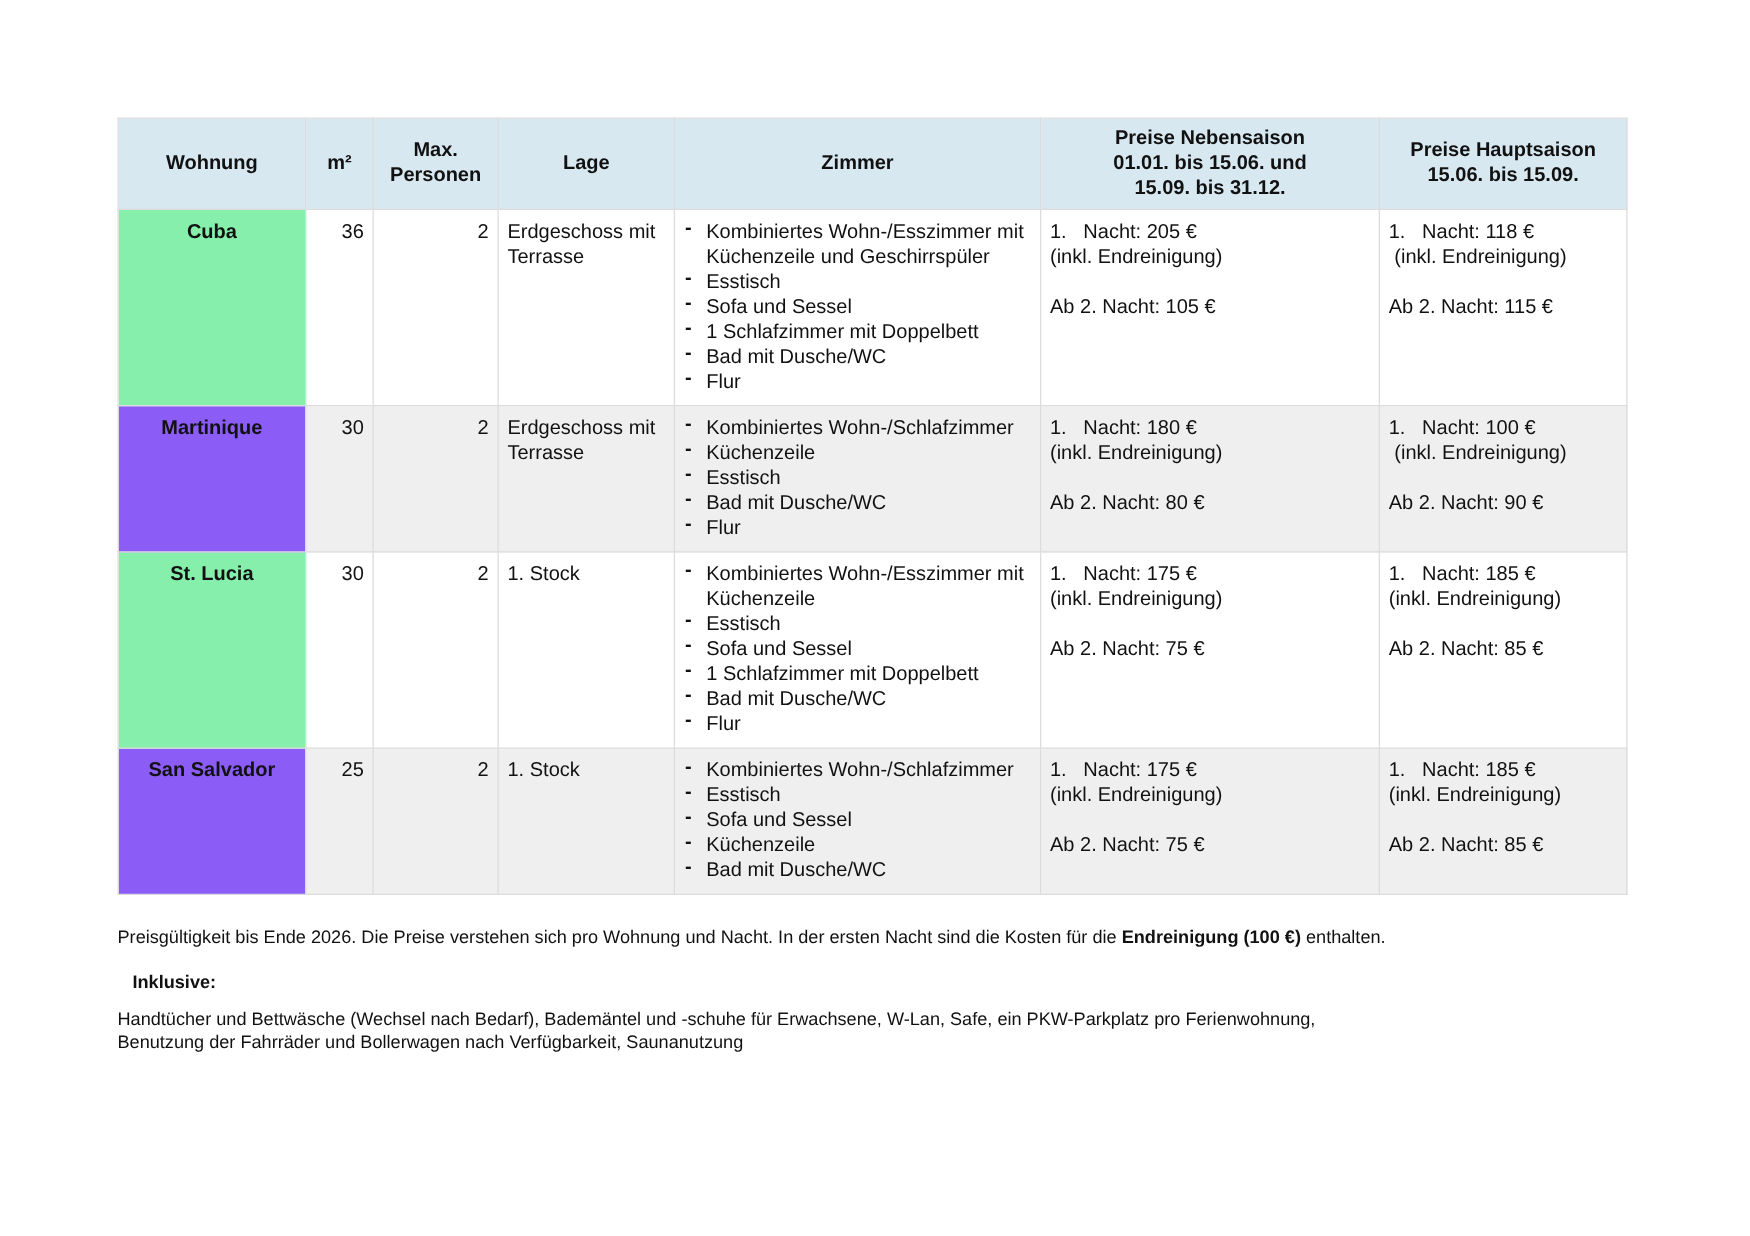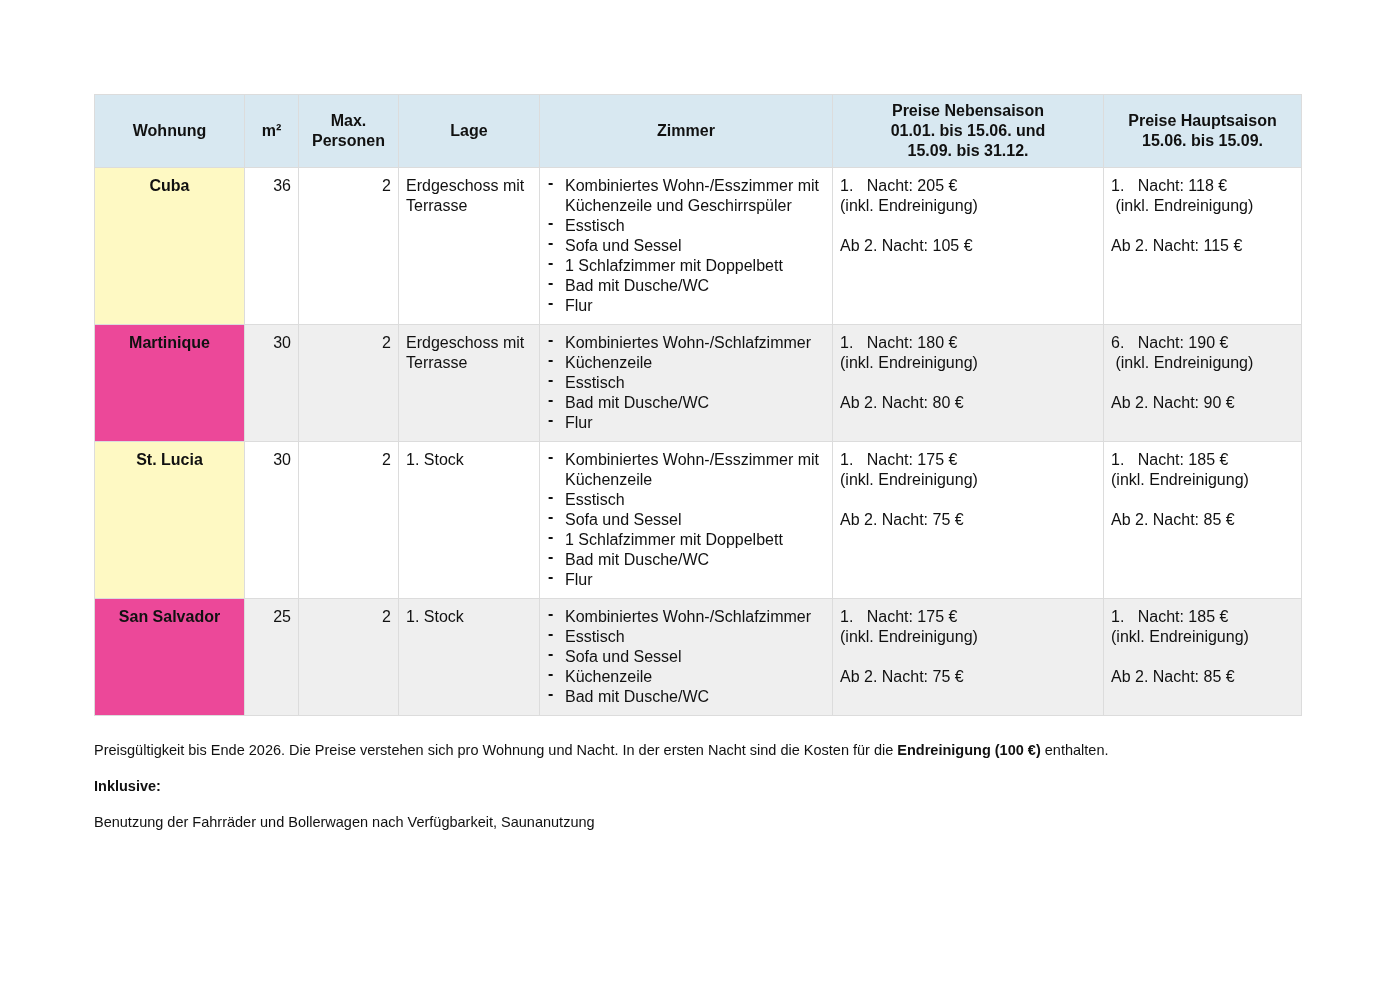--- a/index.html
+++ b/index.html
@@ -1,31 +1,31 @@
 <!DOCTYPE html>
 <html><head>
 <meta charset="utf-8">
 <style>
   html, body { margin: 0; padding: 0; background: #ffffff; }
   body { width: 1400px; height: 989px; position: relative; font-family: "Liberation Sans", sans-serif; color: #111; }
   table.prices { position: absolute; left: 94px; top: 94px; width: 1207px; border-collapse: collapse; table-layout: fixed; font-size: 16px; line-height: 20px; }
   table.prices th, table.prices td { border: 1px solid #dcdcdc; vertical-align: top; padding: 8px 7px; }
   table.prices thead th { background: #d8e8f1; font-weight: bold; text-align: center; vertical-align: middle; height: 55px; padding: 6px 7px; }
-  td.name { background: #fef9c3; font-weight: bold; text-align: center; }
+  td.name { background: #86efac; font-weight: bold; text-align: center; }
   td.num { text-align: right; }
   tr.alt td { background: #efefef; }
-  tr.alt td.name { background: #ec4899; }
+  tr.alt td.name { background: #8b5cf6; }
   ul.rooms { list-style: none; margin: 0; padding: 0; }
   ul.rooms li { position: relative; padding-left: 18px; }
   ul.rooms li::before { content: "-"; position: absolute; left: 1px; top: -3px; font-weight: bold; }
   .price-line { white-space: pre; }
   .gap { height: 20px; }
   .footer { position: absolute; left: 94px; top: 741px; width: 1220px; font-size: 14.5px; line-height: 18px; }
   .footer p { margin: 0 0 18px 0; }
-  .footer p.tight { margin: 0; }
+  .footer p.tight { margin: 12px; }
 </style>
 </head>
 <body>
 
 <table class="prices">
   <colgroup>
     <col style="width:150px">
       <col style="width:54px">
       <col style="width:100px">
       <col style="width:141px">
@@ -87,21 +87,21 @@
             <li>Flur</li>
           </ul>
         </td>
         <td>
           <div class="price-line">1.   Nacht: 180 €</div>
           <div class="price-line">(inkl. Endreinigung)</div>
           <div class="gap"></div>
           <div class="price-line">Ab 2. Nacht: 80 €</div>
         </td>
         <td>
-          <div class="price-line">6.   Nacht: 190 €</div>
+          <div class="price-line">1.   Nacht: 100 €</div>
           <div class="price-line"> (inkl. Endreinigung)</div>
           <div class="gap"></div>
           <div class="price-line">Ab 2. Nacht: 90 €</div>
         </td>
       </tr>
       <tr>
         <td class="name">St. Lucia</td>
         <td class="num">30</td>
         <td class="num">2</td>
         <td><span>1. Stock</span><br><span></span></td>
@@ -154,14 +154,14 @@
           <div class="gap"></div>
           <div class="price-line">Ab 2. Nacht: 85 €</div>
         </td>
       </tr>
     </tbody>
 </table>
 
 <div class="footer">
   <p><span>Preisgültigkeit bis Ende 2026. Die Preise verstehen sich pro Wohnung und Nacht. In der ersten Nacht sind die Kosten für die </span><b>Endreinigung (100 €)</b><span> enthalten.</span></p>
   <p class="tight"><b>Inklusive:</b></p>
-  <p><br><span>Benutzung der Fahrräder und Bollerwagen nach Verfügbarkeit, Saunanutzung</span></p>
+  <p><span>Handtücher und Bettwäsche (Wechsel nach Bedarf), Bademäntel und -schuhe für Erwachsene, W-Lan, Safe, ein PKW-Parkplatz pro Ferienwohnung,</span><br><span>Benutzung der Fahrräder und Bollerwagen nach Verfügbarkeit, Saunanutzung</span></p>
 </div>
 
 </body></html>

